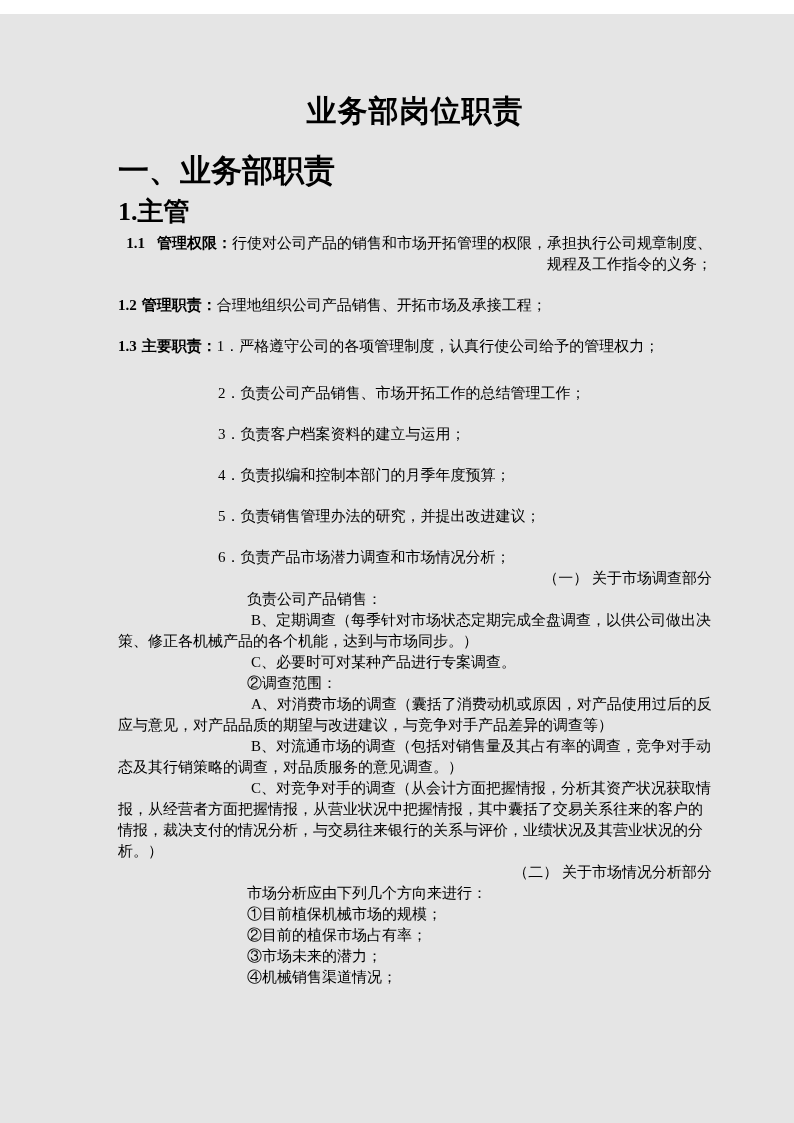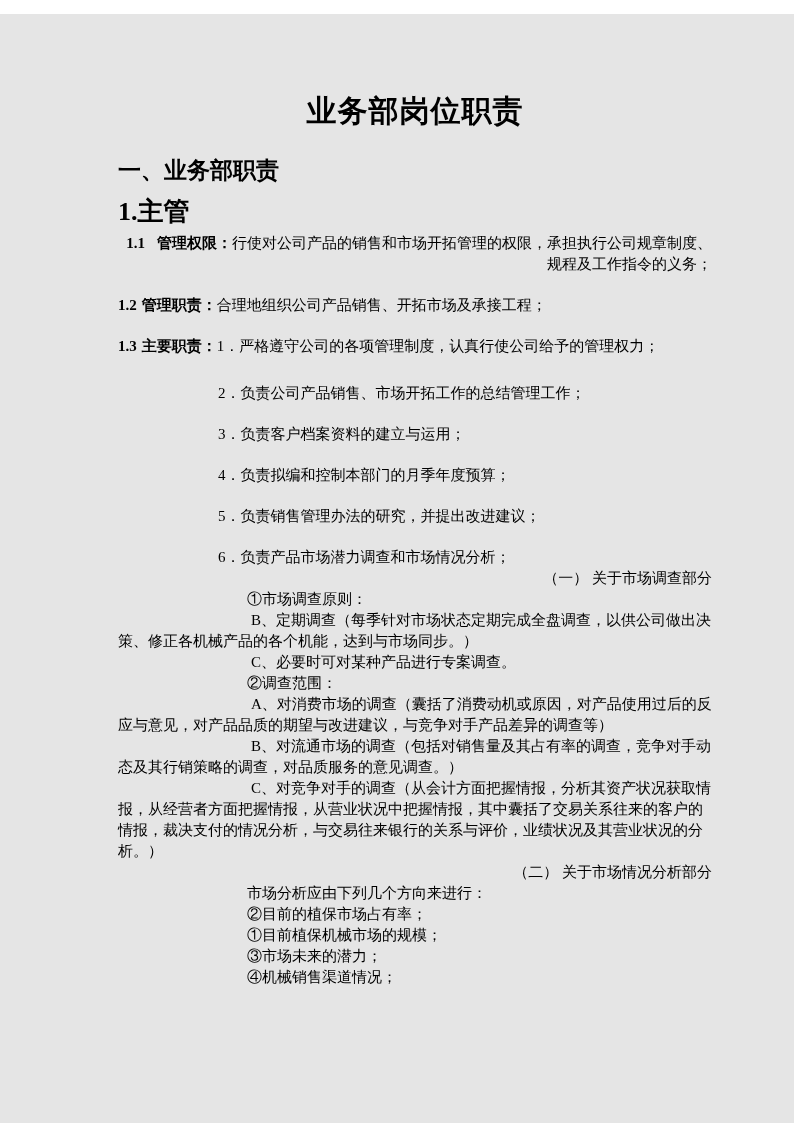--- a/index.html
+++ b/index.html
@@ -26,21 +26,21 @@
   .doc-title {
     margin: 0;
     text-align: center;
     font-size: 30px;
     line-height: 38px;
     font-weight: bold;
     letter-spacing: 1px;
   }
   .section-heading {
     margin: 27px 0 0 0;
-    font-size: 23px;
+    font-size: 31px;
     line-height: 28px;
     font-weight: bold;
   }
   .subsection-heading {
     margin: 15px 0 0 0;
     font-size: 26px;
     line-height: 24px;
     font-weight: bold;
   }
 
@@ -87,29 +87,29 @@
   <p class="clause"><b class="num sp">1.3</b><b class="label">主要职责：</b><span>1．严格遵守公司的各项管理制度，认真行使公司给予的管理权力；</span></p>
 
   <p class="duty first">2．负责公司产品销售、市场开拓工作的总结管理工作；</p>
   <p class="duty">3．负责客户档案资料的建立与运用；</p>
   <p class="duty">4．负责拟编和控制本部门的月季年度预算；</p>
   <p class="duty">5．负责销售管理办法的研究，并提出改进建议；</p>
   <p class="duty">6．负责产品市场潜力调查和市场情况分析；</p>
 
   <p class="sub-heading">（一） 关于市场调查部分</p>
 
-  <p class="level3">①市场调查原则：</p>
+  <p class="level3">负责公司产品销售：</p>
   <p class="abc">B、定期调查（每季针对市场状态定期完成全盘调查，以供公司做出决策、修正各机械产品的各个机能，达到与市场同步。）</p>
   <p class="abc">C、必要时可对某种产品进行专案调查。</p>
 
   <p class="level3">②调查范围：</p>
   <p class="abc">A、对消费市场的调查（囊括了消费动机或原因，对产品使用过后的反应与意见，对产品品质的期望与改进建议，与竞争对手产品差异的调查等）</p>
   <p class="abc">B、对流通市场的调查（包括对销售量及其占有率的调查，竞争对手动态及其行销策略的调查，对品质服务的意见调查。）</p>
   <p class="abc">C、对竞争对手的调查（从会计方面把握情报，分析其资产状况获取情报，从经营者方面把握情报，从营业状况中把握情报，其中囊括了交易关系往来的客户的情报，裁决支付的情况分析，与交易往来银行的关系与评价，业绩状况及其营业状况的分析。）</p>
 
   <p class="sub-heading">（二） 关于市场情况分析部分</p>
   <p class="level3">市场分析应由下列几个方向来进行：</p>
+  <p class="level3">①目前植保机械市场的规模；</p>
   <p class="level3">②目前的植保市场占有率；</p>
-  <p class="level3">①目前植保机械市场的规模；</p>
   <p class="level3">③市场未来的潜力；</p>
   <p class="level3">④机械销售渠道情况；</p>
 
 </div>
 
 </body></html>

